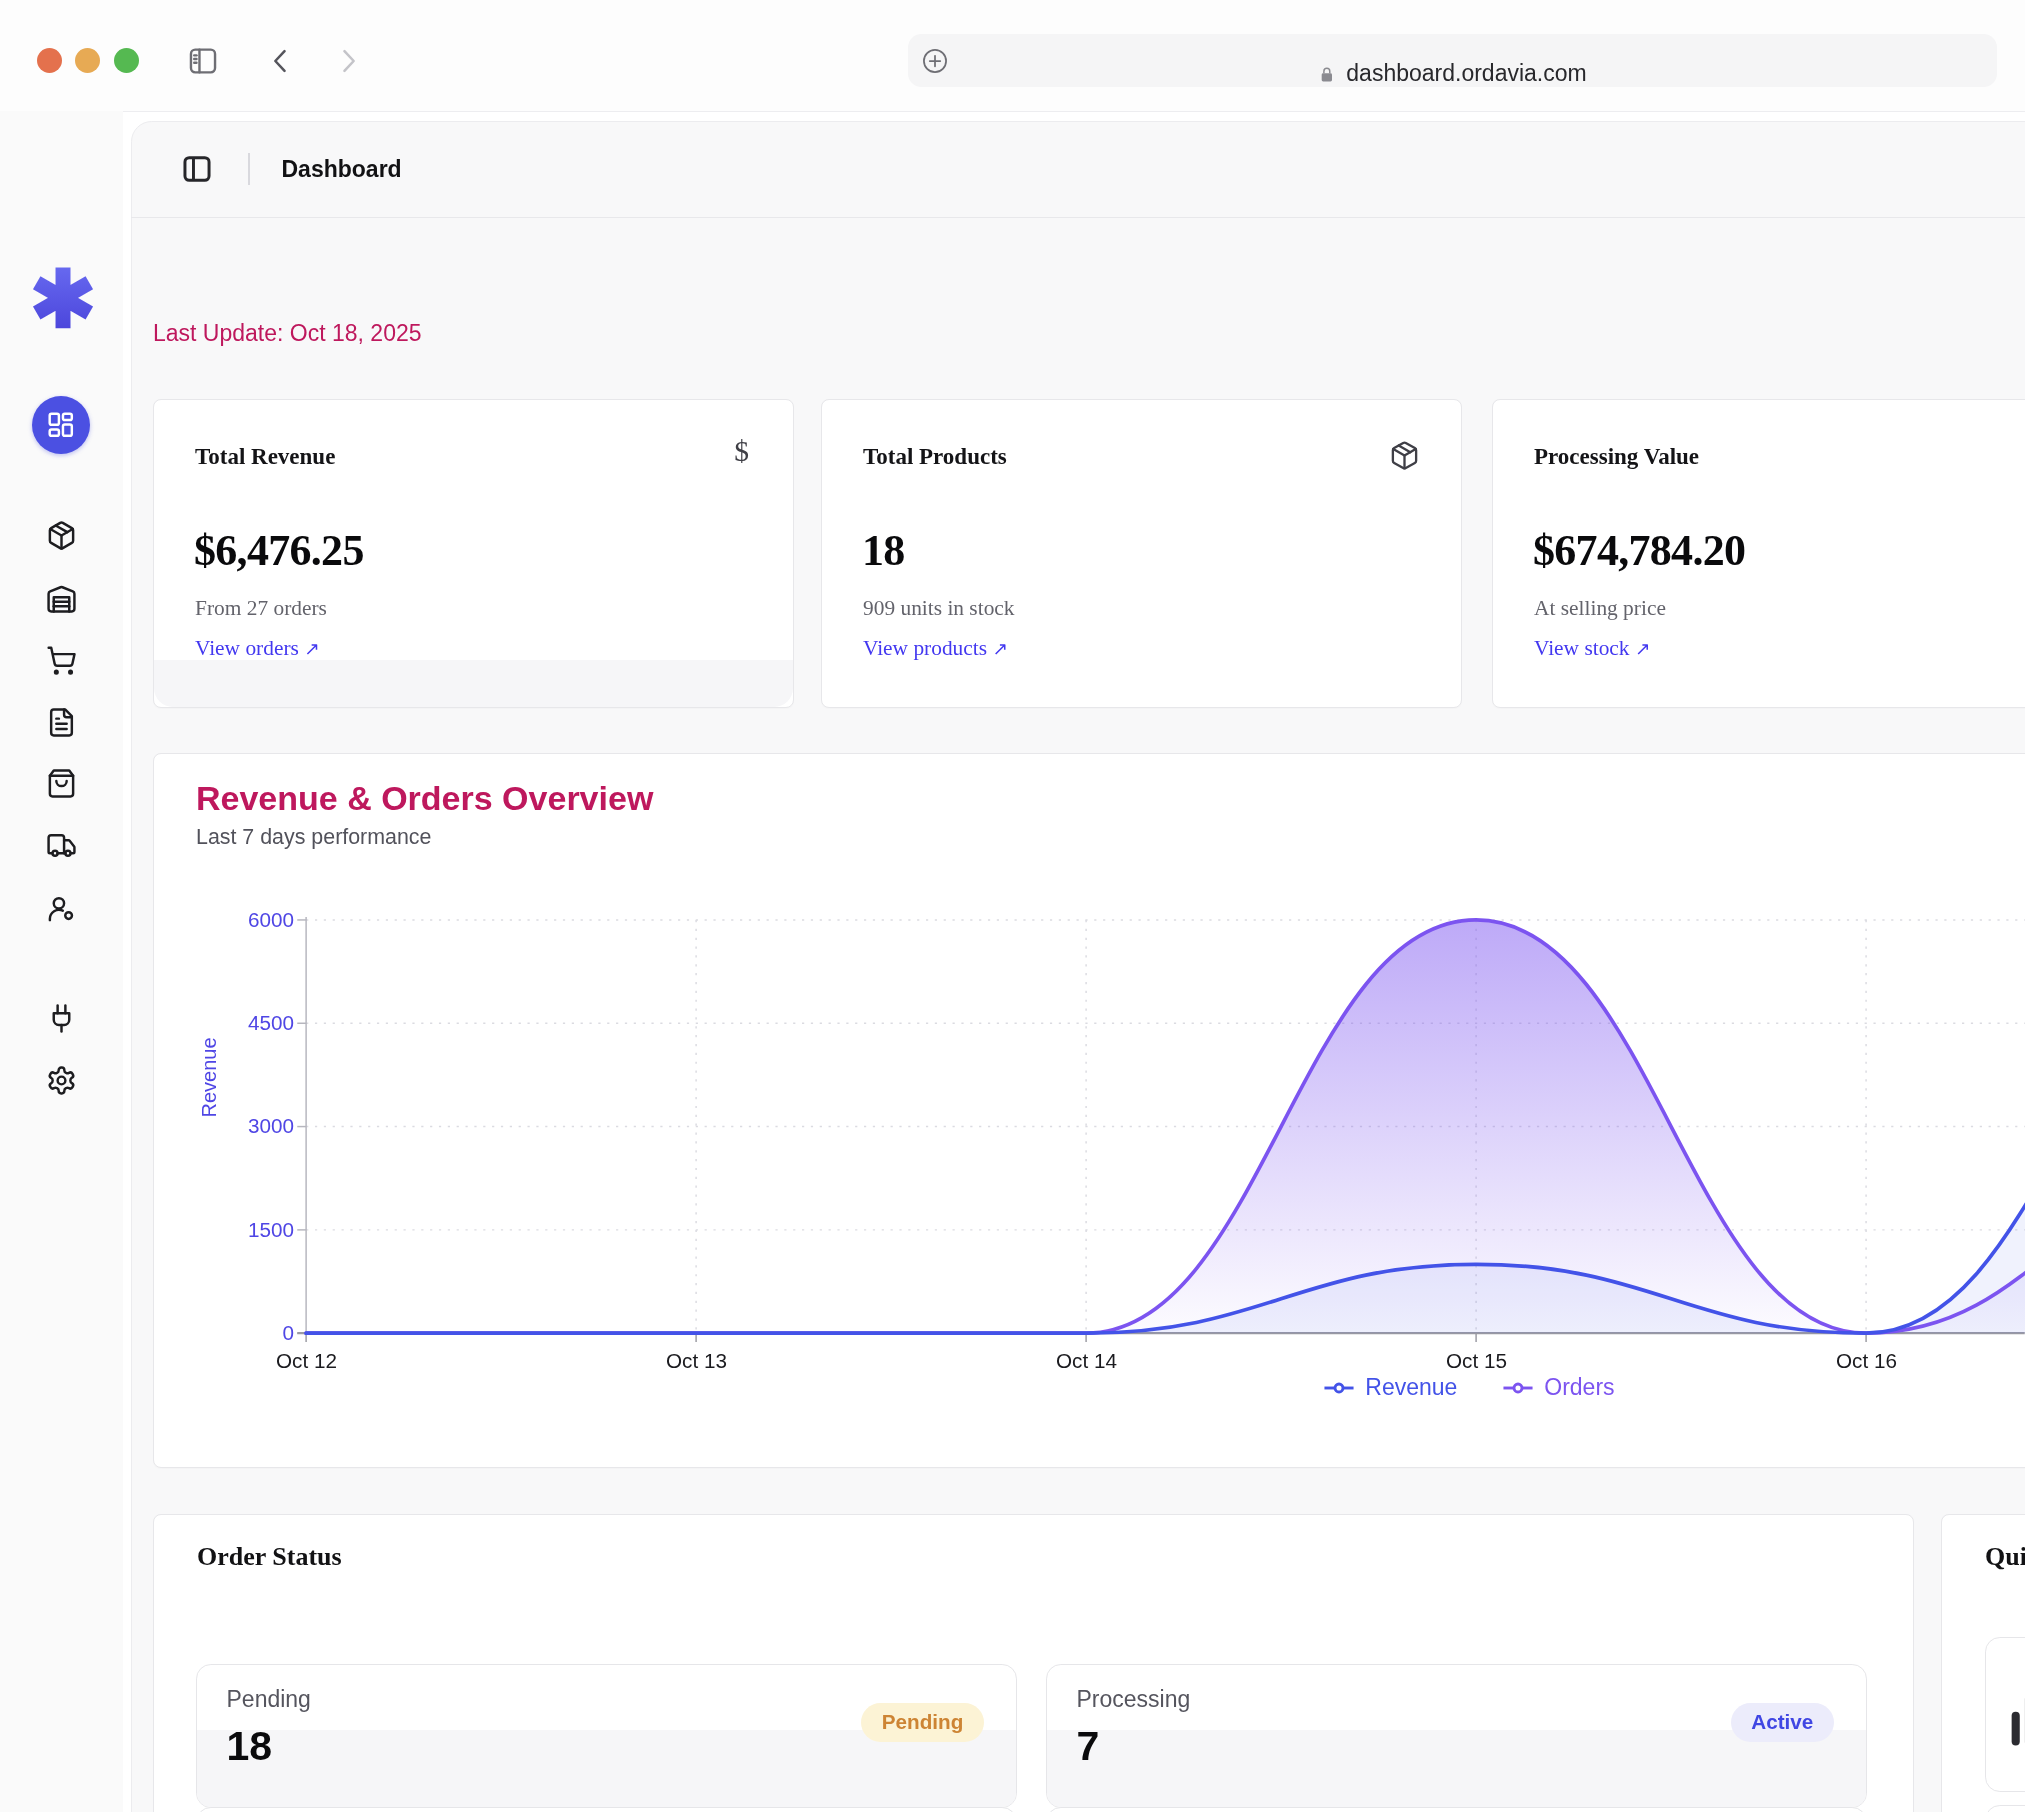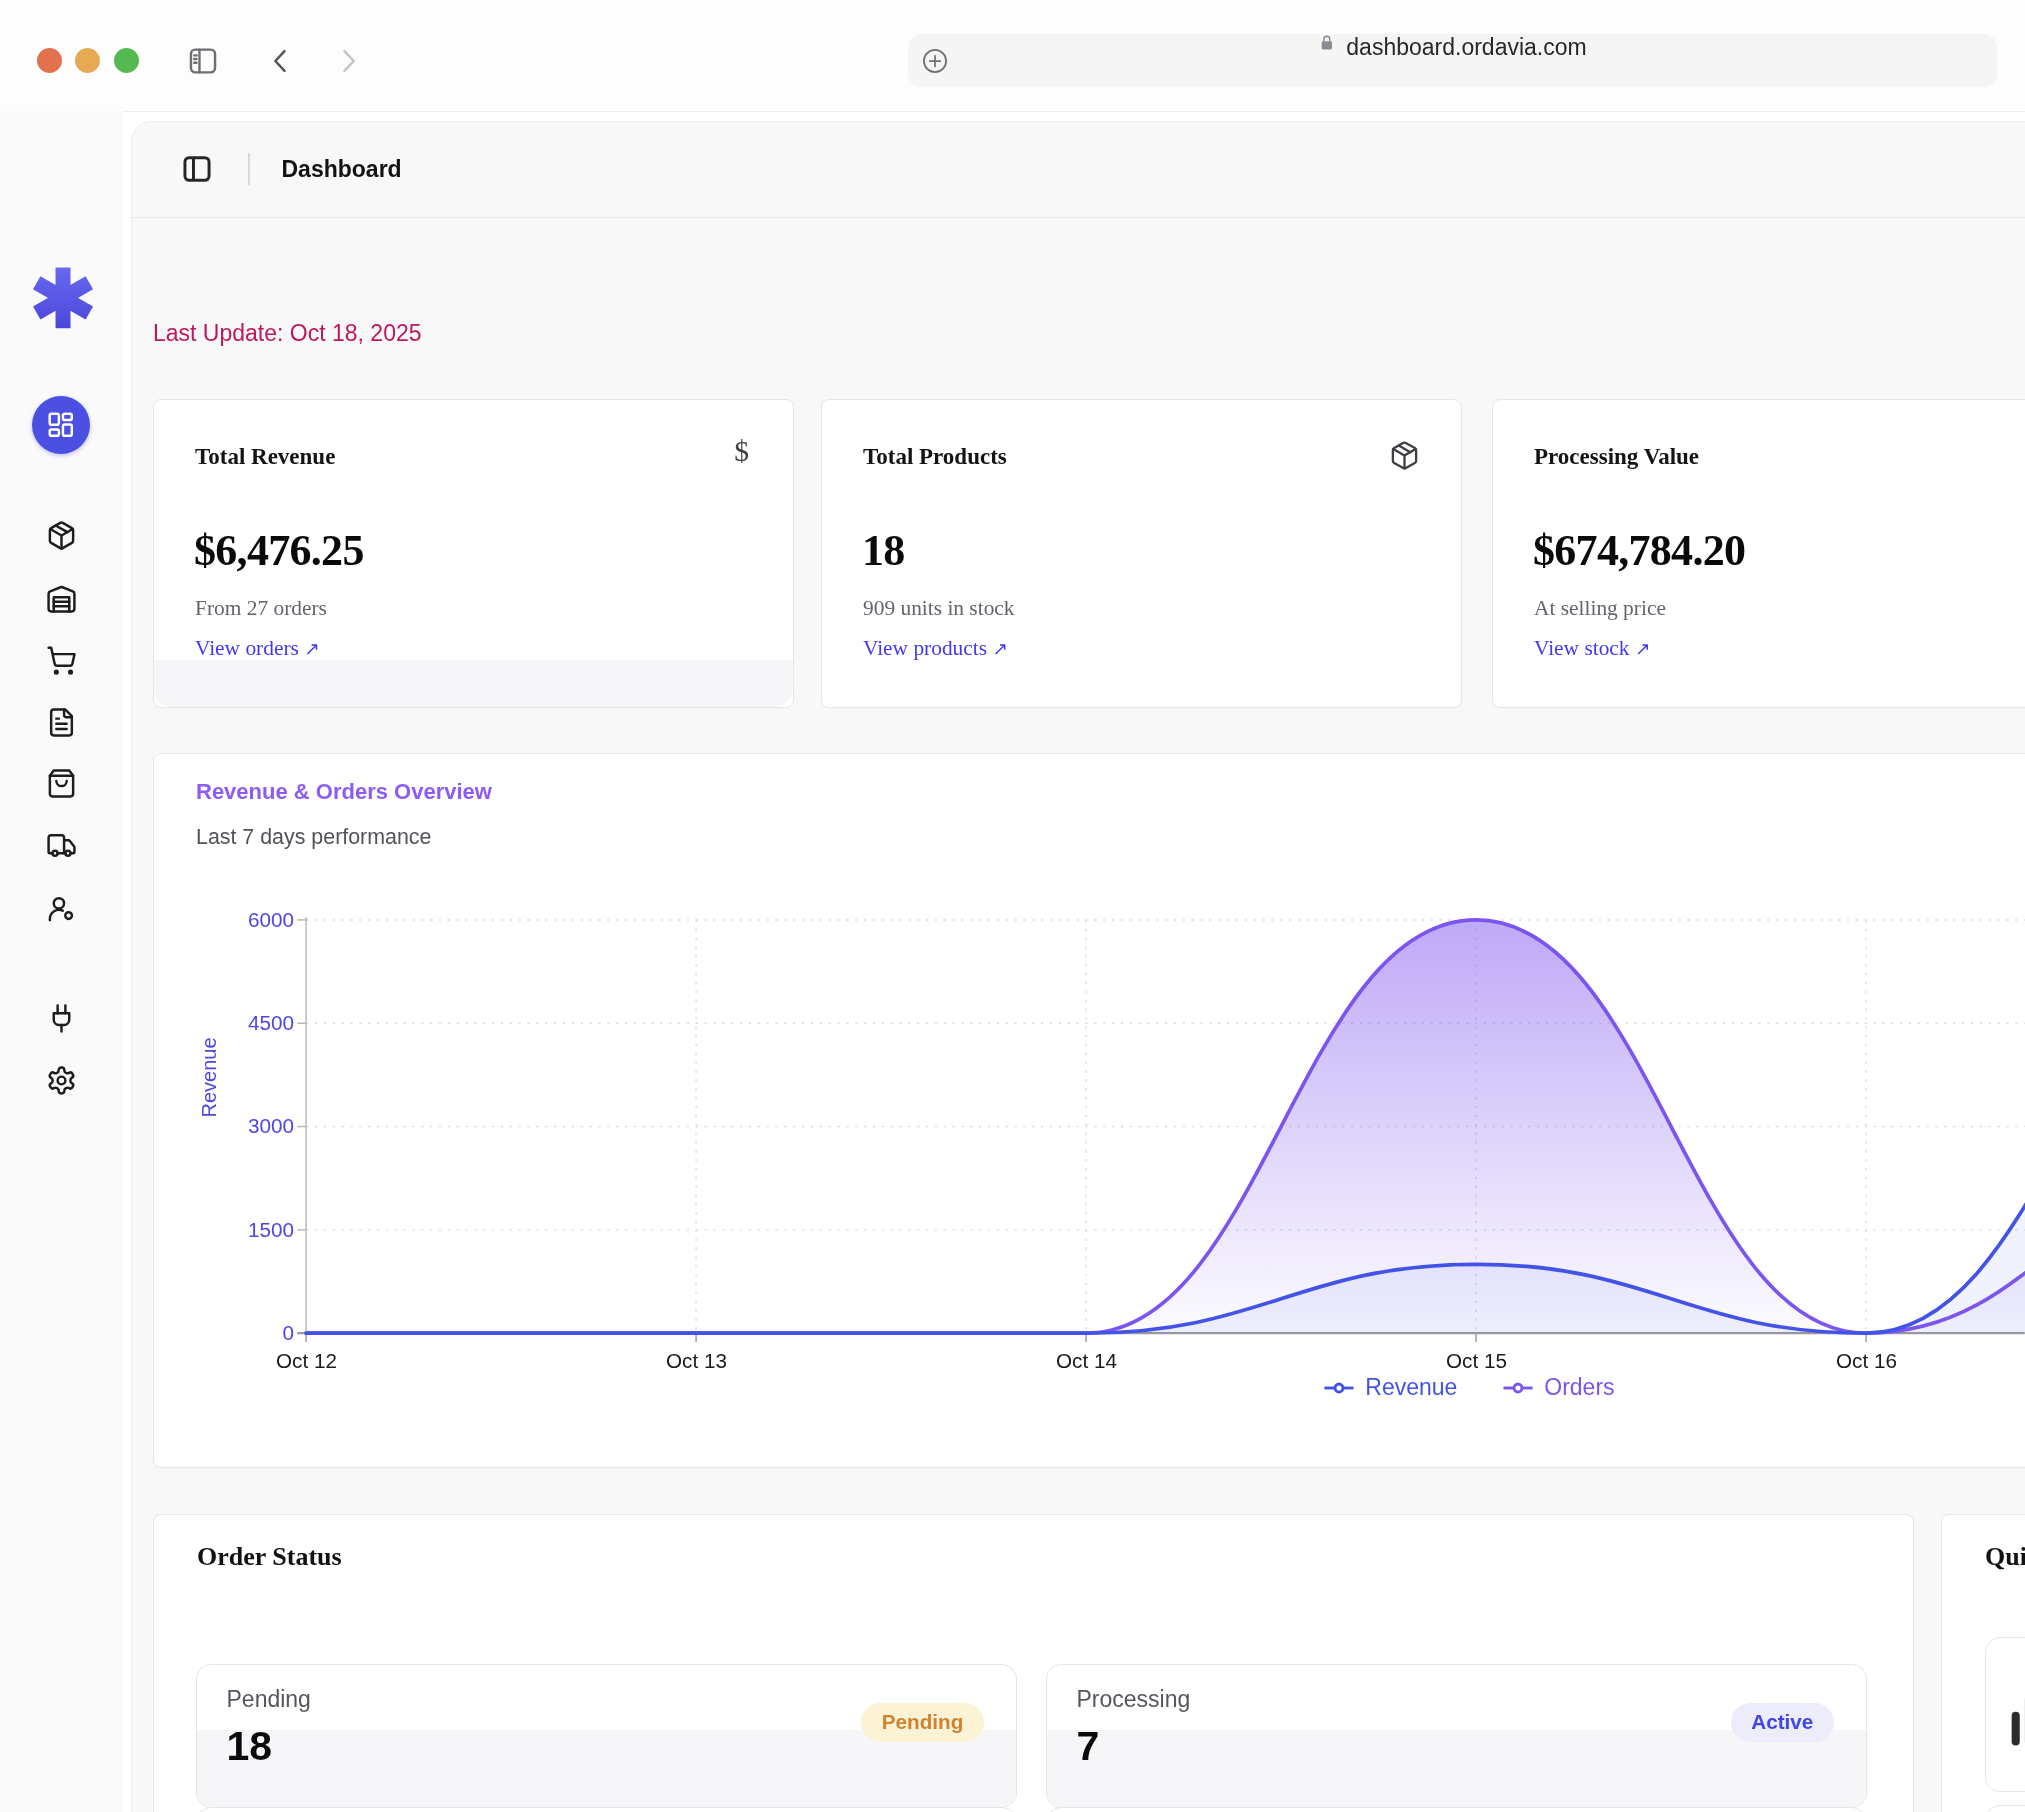--- a/index.html
+++ b/index.html
@@ -6,21 +6,21 @@
   #screen{position:relative;width:2025px;height:1813px;background:#ffffff;overflow:hidden;
           font-family:"Liberation Sans",sans-serif;color:#18181b;}
   .abs{position:absolute;}
   svg{display:block;}
 
   
   .chrome{position:absolute;top:0;left:0;right:0;height:111px;background:#fdfdfd;border-bottom:0.7px solid #ededf0;}
   .light{position:absolute;top:48px;width:25px;height:25px;border-radius:50%;}
   .chromebtn{position:absolute;top:44px;width:34px;height:34px;color:#6e6e74;}
   .urlfield{position:absolute;left:908px;top:34px;width:1089px;height:53px;background:#f5f5f6;border-radius:13.3px;}
-  .urlcontent{position:absolute;left:0;right:0;top:0;bottom:0;display:flex;align-items:flex-start;justify-content:center;gap:10.3px;
+  .urlcontent{position:absolute;left:0;right:0;top:0;bottom:0;display:flex;align-items:flex-end;justify-content:center;gap:10.3px;
               font-size:23px;color:#28282c;}
   .plusbtn{position:absolute;left:12.5px;top:12.5px;width:28px;height:28px;color:#6e6e74;}
 
   
   .sidebar{position:absolute;left:0;top:111px;bottom:0;width:123px;background:#fafafa;}
   .side-icon{position:absolute;left:46px;width:31px;height:31px;color:#1d1d20;cursor:pointer;}
   .logo{position:absolute;left:29.5px;top:148px;width:63px;height:81px;font-size:80px;line-height:81px;text-align:center;
         font-weight:700;background:linear-gradient(180deg,#6a6df2,#4740d8);-webkit-background-clip:text;background-clip:text;color:transparent;}
   .active-dot{position:absolute;left:32px;top:285px;width:58px;height:58px;border-radius:50%;background:#4b50e2;
               display:flex;align-items:center;justify-content:center;box-shadow:0 1.5px 4.4px rgba(75,80,226,.35);}
@@ -41,21 +41,21 @@
   .card{position:absolute;background:#ffffff;border:0.7px solid #e7e7ea;border-radius:8px;box-shadow:0 0.7px 1.5px rgba(0,0,0,.02);font-family:Liberation Serif, serif;}
   .stat-title{position:absolute;left:41px;top:44px;font-size:23px;font-weight:700;color:#141417;}
   .stat-icon{position:absolute;right:41px;top:40px;width:31px;height:31px;color:#3f3f46;}
   .stat-dollar{position:absolute;right:44px;top:35px;font-size:29.5px;color:#3f3f46;font-weight:500;}
   .stat-value{position:absolute;left:40px;top:525px;font-size:44px;font-weight:800;color:#0a0a0c;letter-spacing:-0.7px;}
   .stat-sub{position:absolute;left:41px;top:596px;font-size:21.4px;color:#63636b;}
   .stat-link{position:absolute;left:41px;top:636px;font-size:21.4px;color:#4338f0;font-weight:500;cursor:pointer;}
   .stat-footer{position:absolute;left:0;right:0;bottom:0;height:47px;background:#f6f6f8;border-radius:0 0 19px 19px;}
 
   
-  .chart-title{position:absolute;left:196px;top:779px;font-size:22px;font-weight:700;color:#8b5cf6;}
+  .chart-title{position:absolute;left:196px;top:779px;font-size:34px;font-weight:700;color:#be185d;}
   .chart-sub{position:absolute;left:196px;top:825px;font-size:21.4px;color:#52525b;text-align:center;}
   .ylabel{position:absolute;left:135px;top:1066px;width:148px;text-align:center;font-size:20px;color:#4f46e5;
           transform:rotate(-90deg);transform-origin:center;}
   .ytick{position:absolute;width:81px;text-align:right;font-size:20.7px;color:#4f46e5;}
   .xtick{position:absolute;width:125px;text-align:center;font-size:20.7px;color:#1b1b1f;}
   .legend{position:absolute;left:1166px;top:1374px;width:605px;display:flex;justify-content:center;gap:44px;align-items:center;}
   .legend-item{display:flex;align-items:center;gap:8.9px;font-size:23px;font-weight:500;cursor:pointer;}
 
   
   .sec-title{font-size:26px;font-weight:700;color:#121214;}

